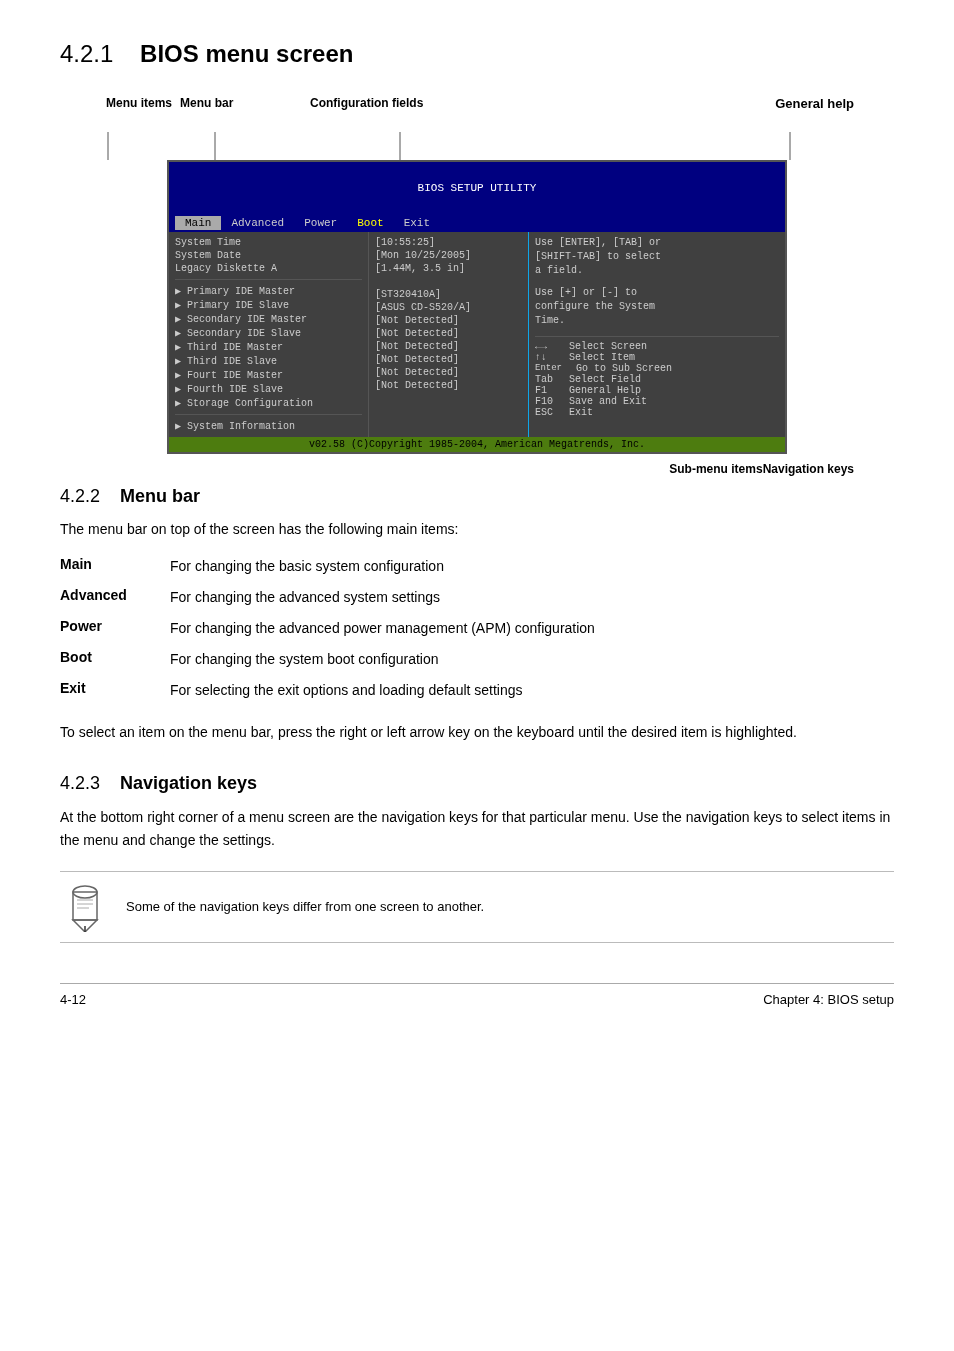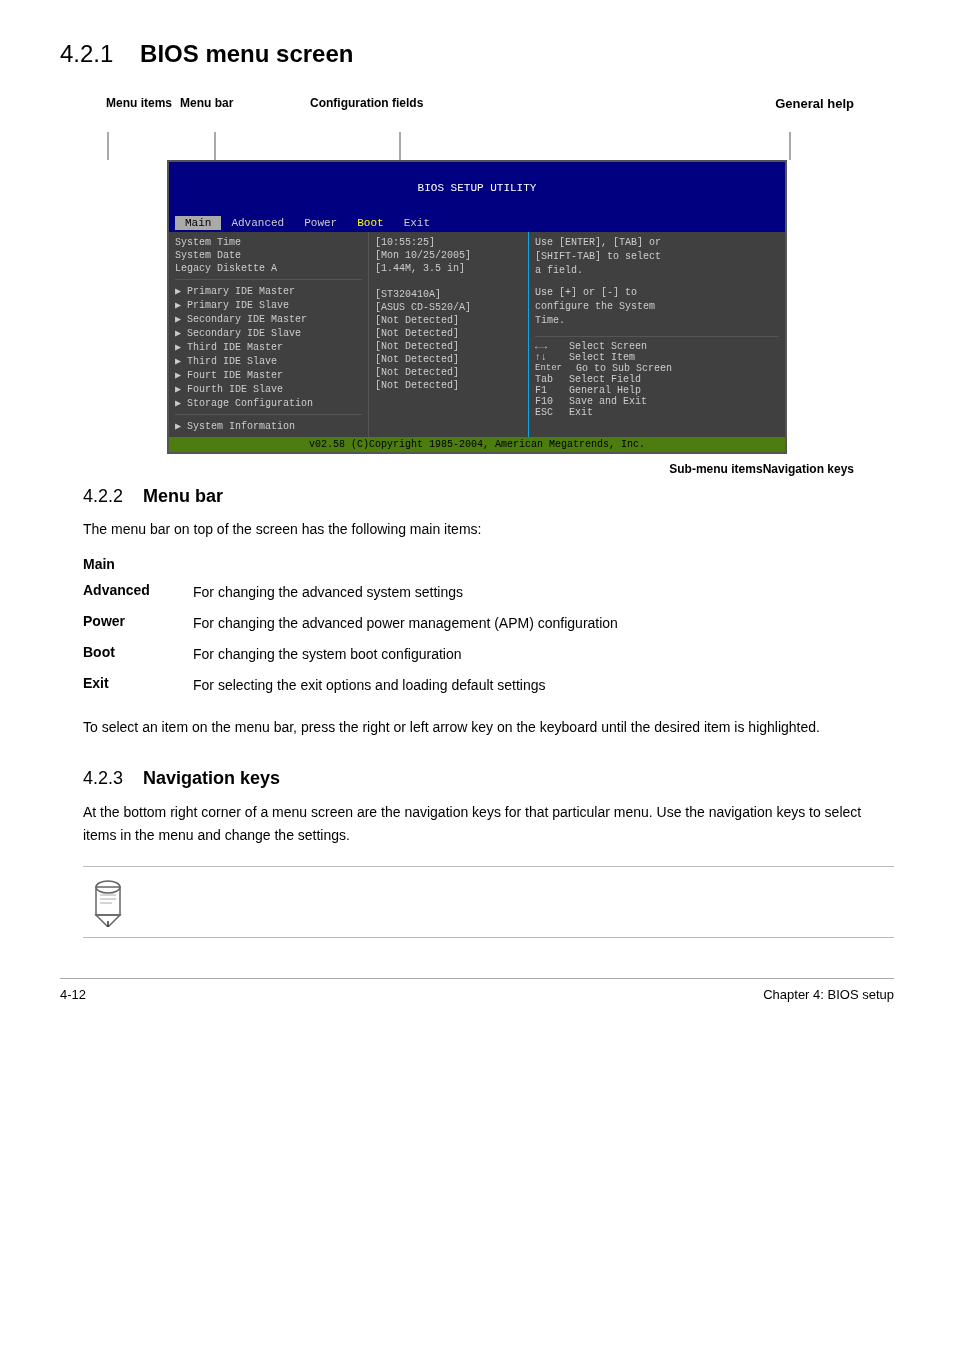--- a/index.html
+++ b/index.html
@@ -123,21 +123,20 @@
       display: flex;
       gap: 4px;
     }
     .nav-key {
       min-width: 30px;
     }
 
     
     .main-section {
       margin-bottom: 30px;
-      margin-left: 23px;
     }
 
     .subsection-title {
       font-size: 18px;
       font-weight: bold;
       margin-bottom: 12px;
     }
 
     .intro-text {
       font-size: 14px;
@@ -348,20 +347,21 @@
   <h2 class="subsection-title">
     <span style="font-weight:normal;">4.2.2</span>
     &nbsp;&nbsp;
     <span>Menu bar</span>
   </h2>
   <p class="intro-text">The menu bar on top of the screen has the following main items:</p>
 
   <div class="menu-table">
     <div class="menu-row">
       <span class="menu-key">Main</span>
+      <span class="menu-desc">For changing the basic system configuration</span>
     </div>
     <div class="menu-row">
       <span class="menu-key">Advanced</span>
       <span class="menu-desc">For changing the advanced system settings</span>
     </div>
     <div class="menu-row">
       <span class="menu-key">Power</span>
       <span class="menu-desc">For changing the advanced power management (APM) configuration</span>
     </div>
     <div class="menu-row">
@@ -391,19 +391,20 @@
       <svg class="pencil-svg" viewBox="0 0 40 50" xmlns="http://www.w3.org/2000/svg">
         <ellipse cx="20" cy="10" rx="12" ry="6" fill="none" stroke="#666" stroke-width="1.5"></ellipse>
         <rect x="8" y="10" width="24" height="28" fill="none" stroke="#666" stroke-width="1.5"></rect>
         <polygon points="8,38 20,50 32,38" fill="none" stroke="#666" stroke-width="1.5"></polygon>
         <line x1="20" y1="44" x2="20" y2="50" stroke="#333" stroke-width="1.5"></line>
         <line x1="12" y1="18" x2="28" y2="18" stroke="#aaa" stroke-width="1"></line>
         <line x1="12" y1="22" x2="28" y2="22" stroke="#aaa" stroke-width="1"></line>
         <line x1="12" y1="26" x2="24" y2="26" stroke="#aaa" stroke-width="1"></line>
       </svg>
     </div>
+    <div class="note-text">Some of the navigation keys differ from one screen to another.</div>
   </div>
 </div>
 
 <div class="page-footer">
   <span>4-12</span>
   <span>Chapter 4: BIOS setup</span>
 </div>
 
 </body></html>

